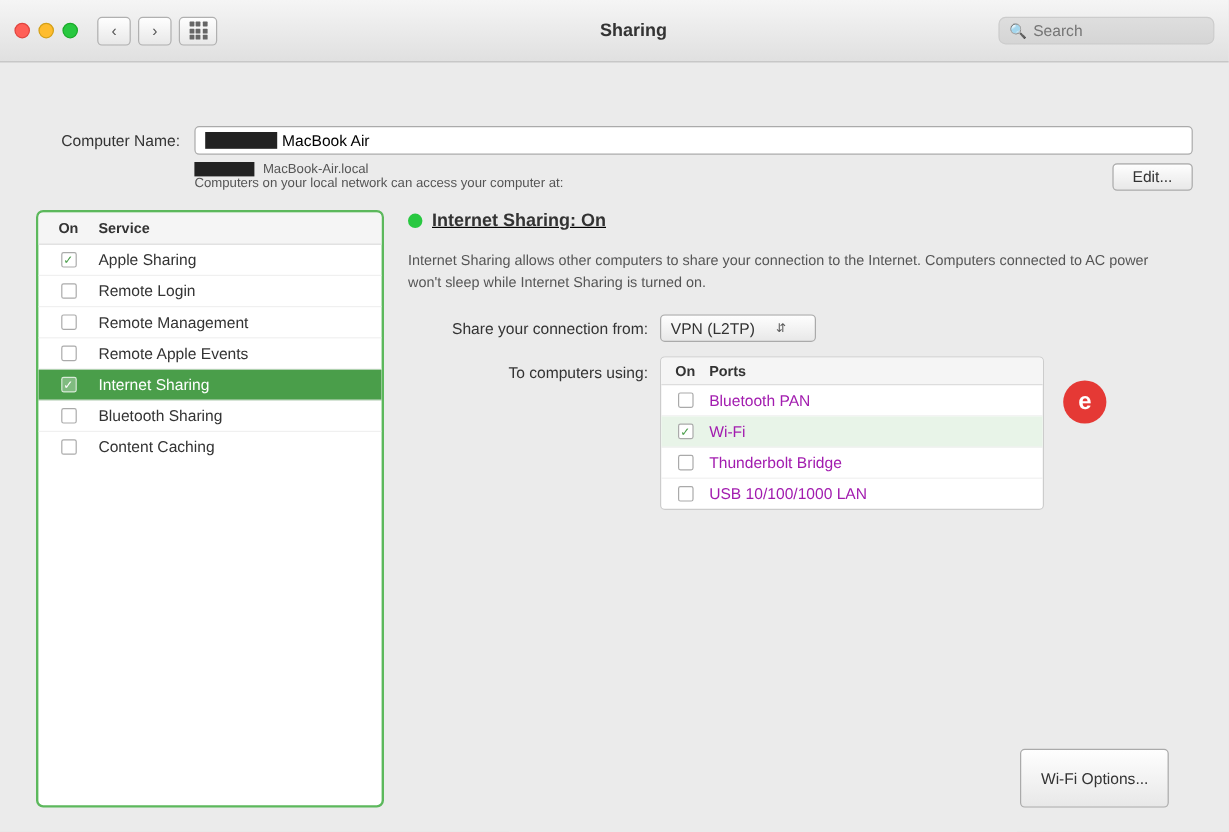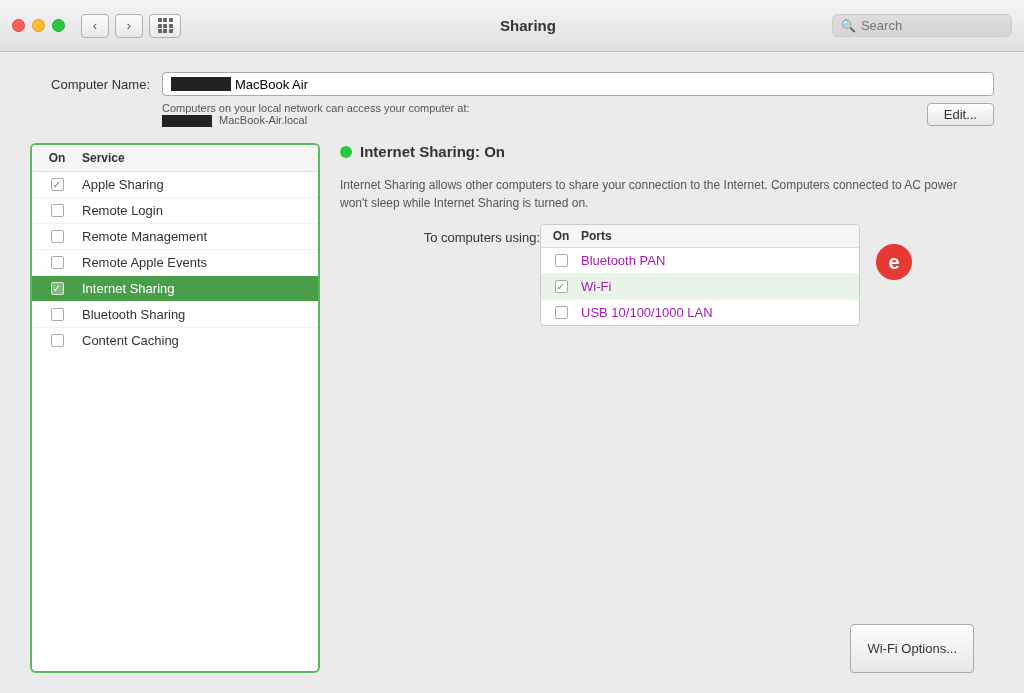--- a/index.html
+++ b/index.html
@@ -125,20 +125,21 @@
     
     .computer-name-section {
       display: flex;
       flex-direction: column;
       gap: 6px;
     }
     .computer-name-row {
       display: flex;
       align-items: center;
       gap: 12px;
+      margin-top: 33px;
     }
     .computer-name-label {
       font-size: 13px;
       color: #333;
       font-weight: 500;
       min-width: 120px;
       text-align: right;
     }
     .computer-name-input {
       flex: 1;
@@ -270,20 +271,21 @@
       padding: 0 20px;
       display: flex;
       flex-direction: column;
       gap: 12px;
     }
     .detail-header {
       display: flex;
       align-items: center;
       gap: 8px;
       margin-bottom: 4px;
+      text-decoration: underline;
     }
     .status-dot {
       width: 12px;
       height: 12px;
       border-radius: 50%;
       background: #28c840;
       flex-shrink: 0;
     }
     .detail-title {
       font-size: 15px;
@@ -323,20 +325,21 @@
     }
     .dropdown-arrow {
       color: #555;
       font-size: 10px;
     }
 
     
     .ports-section {
       display: flex;
       align-items: flex-start;
+      gap: 10px;
     }
     .ports-label {
       font-size: 13px;
       color: #333;
       min-width: 200px;
       text-align: right;
       padding-top: 6px;
     }
     .ports-table {
       border: 1px solid #ccc;
@@ -460,25 +463,25 @@
   <div class="computer-name-section">
     <div class="computer-name-row">
       <span class="computer-name-label">Computer Name:</span>
       <div class="computer-name-input">
         <span class="name-redacted"></span>
         <span>MacBook Air</span>
       </div>
     </div>
     <div class="local-address-row">
       <div>
-        <div class="local-address-text">Computers on your local network can access your computer at:</div>
         <div class="local-address-text">
           <span class="name-redacted" style="width:50px;height:12px;display:inline-block;vertical-align:middle;"></span>
           <span>MacBook-Air.local</span>
         </div>
+        <div class="local-address-text">Computers on your local network can access your computer at:</div>
       </div>
       <button class="edit-btn">Edit...</button>
     </div>
   </div>
 
   <div class="services-panel">
 
     <div class="service-list">
       <div class="service-list-header">
         <div class="service-list-header-on">On</div>
@@ -537,20 +540,27 @@
       </div>
     </div>
 
     <div class="detail-panel">
       <div class="detail-header">
         <div class="status-dot"></div>
         <span class="detail-title">Internet Sharing: On</span>
       </div>
       <div class="detail-description">Internet Sharing allows other computers to share your connection to the Internet. Computers connected to AC power won't sleep while Internet Sharing is turned on.</div>
 
+      <div class="connection-from-row">
+        <span class="connection-from-label">Share your connection from:</span>
+        <div class="dropdown-select">
+          <span>VPN (L2TP)</span>
+          <span class="dropdown-arrow">⇵</span>
+        </div>
+      </div>
 
       <div class="help-row">
         <div class="ports-section">
           <span class="ports-label">To computers using:</span>
           <div class="ports-table">
             <div class="ports-table-header">
               <div class="ports-table-header-on">On</div>
               <div class="ports-table-header-ports">Ports</div>
             </div>
 
@@ -561,20 +571,26 @@
               <span class="port-name">Bluetooth PAN</span>
             </div>
 
             <div class="port-row highlighted">
               <div class="port-checkbox checkbox-area">
                 <div class="checkbox checked">✓</div>
               </div>
               <span class="port-name">Wi-Fi</span>
             </div>
 
+            <div class="port-row">
+              <div class="port-checkbox checkbox-area">
+                <div class="checkbox"></div>
+              </div>
+              <span class="port-name">Thunderbolt Bridge</span>
+            </div>
 
             <div class="port-row">
               <div class="port-checkbox checkbox-area">
                 <div class="checkbox"></div>
               </div>
               <span class="port-name">USB 10/100/1000 LAN</span>
             </div>
           </div>
         </div>
         <div class="help-badge">e</div>

